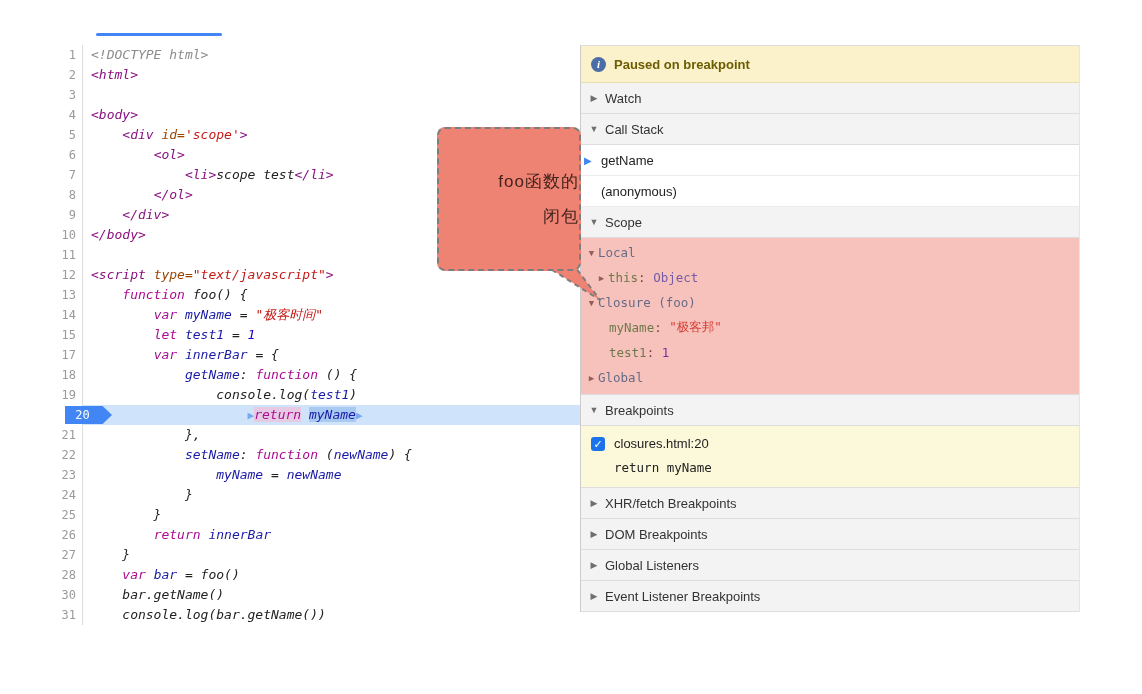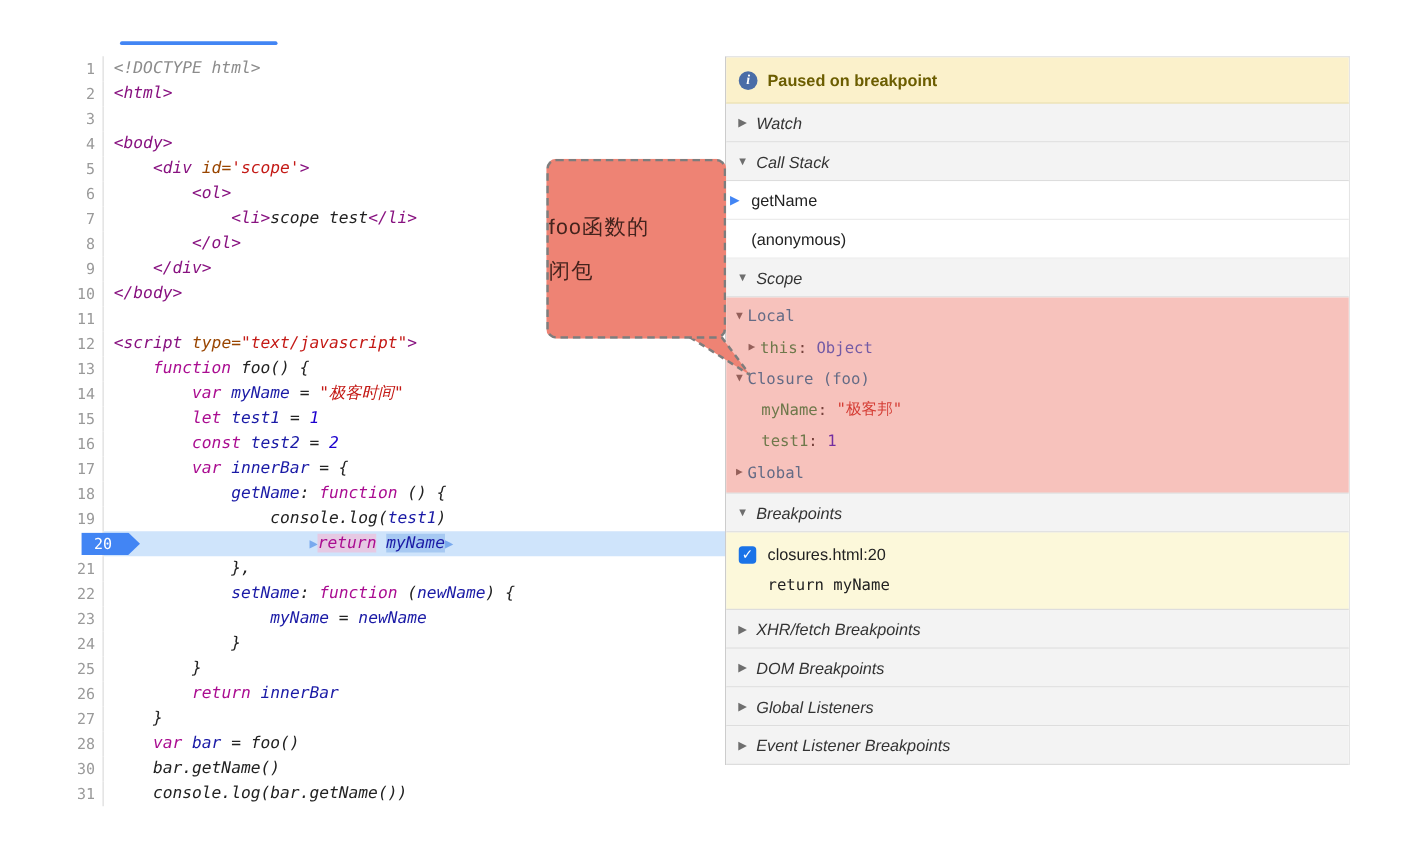--- a/index.html
+++ b/index.html
@@ -31,21 +31,21 @@
          border-left:1px solid #ccc;border-top:1px solid #ddd;border-right:1px solid #e5e5e5;
          font-size:13px;color:#333;background:#fff;}
   .banner{height:36px;background:#fbf1cb;border-bottom:1px solid #e8ddae;display:flex;
           align-items:center;gap:8px;padding:0 10px;color:#6b5d00;font-weight:bold;}
   .info-icon{width:15px;height:15px;border-radius:50%;background:#4a6da7;color:#fff;flex:0 0 15px;
              font-size:11px;line-height:15px;text-align:center;font-style:italic;font-weight:bold;
              font-family:"Liberation Serif",serif;}
   .sec-header{height:30px;background:#f3f3f3;border-bottom:1px solid #ddd;display:flex;
               align-items:center;gap:6px;padding:0 8px;}
   .tri{color:#6e6e6e;font-size:9px;width:10px;text-align:center;flex:0 0 10px;}
-  .sec-label{color:#333;font-style:italic;}
+  .sec-label{color:#333;}
   .frame-row{height:30px;background:#fff;border-bottom:1px solid #ececec;display:flex;
              align-items:center;padding-left:20px;position:relative;color:#222;}
   .cur-arrow{position:absolute;left:3px;color:#4285f4;font-size:10px;}
   .scope-wrap{position:relative;background:#fff;border-bottom:1px solid #ddd;
               font-family:"DejaVu Sans Mono","Liberation Mono",monospace;font-size:12.5px;
               padding:2px 0 4px;}
   .scope-overlay{position:absolute;inset:0;background:rgba(236,110,96,0.42);pointer-events:none;}
   .scope-row{height:25px;display:flex;align-items:center;white-space:pre;}
   .scope-tri{font-size:9px;color:#555;width:13px;flex:0 0 13px;text-align:center;}
   .sc-title{color:#0369a1;font-weight:normal;}
@@ -55,21 +55,21 @@
   .bp-row1{display:flex;align-items:center;gap:9px;padding-left:10px;height:27px;}
   .checkbox{width:14px;height:14px;background:#1a73e8;border-radius:3px;color:#fff;flex:0 0 14px;
             font-size:11px;line-height:14px;text-align:center;}
   .bp-file{color:#222;}
   .bp-snippet{font-family:"DejaVu Sans Mono","Liberation Mono",monospace;font-size:12.5px;
               padding-left:33px;height:22px;line-height:22px;color:#222;}
 
   
   .callout{position:absolute;left:437px;top:127px;width:140px;height:140px;background:#ee8374;
            border:2px dashed #7d7d7d;border-radius:8px;z-index:5;display:flex;flex-direction:column;
-           align-items:flex-start;justify-content:center;gap:12px;color:#44231d;font-size:17px;
+           align-items:flex-end;justify-content:center;gap:12px;color:#44231d;font-size:17px;
            letter-spacing:1px;}
   .tail-svg{position:absolute;left:505px;top:248px;z-index:4;}
 </style>
 </head>
 <body>
 
 <div class="stage">
 
   <div class="tab-indicator"></div>
 
@@ -126,24 +126,20 @@
         <div class="gutter">13</div>
         <div class="code"><span class="sg-p">    </span><span class="sg-k">function</span><span class="sg-p"> foo() {</span></div>
       </div>
       <div class="code-row">
         <div class="gutter">14</div>
         <div class="code"><span class="sg-p">        </span><span class="sg-k">var</span><span class="sg-p"> </span><span class="sg-v">myName</span><span class="sg-p"> = </span><span class="sg-s">"极客时间"</span></div>
       </div>
       <div class="code-row">
         <div class="gutter">15</div>
         <div class="code"><span class="sg-p">        </span><span class="sg-k">let</span><span class="sg-p"> </span><span class="sg-v">test1</span><span class="sg-p"> = </span><span class="sg-n">1</span></div>
-      </div>
-      <div class="code-row">
-        <div class="gutter">16</div>
-        <div class="code"><span class="sg-p">        </span><span class="sg-k">const</span><span class="sg-p"> </span><span class="sg-v">test2</span><span class="sg-p"> = </span><span class="sg-n">2</span></div>
       </div>
       <div class="code-row">
         <div class="gutter">17</div>
         <div class="code"><span class="sg-p">        </span><span class="sg-k">var</span><span class="sg-p"> </span><span class="sg-v">innerBar</span><span class="sg-p"> = {</span></div>
       </div>
       <div class="code-row">
         <div class="gutter">18</div>
         <div class="code"><span class="sg-p">            </span><span class="sg-v">getName</span><span class="sg-p">: </span><span class="sg-k">function</span><span class="sg-p"> () {</span></div>
       </div>
       <div class="code-row">

